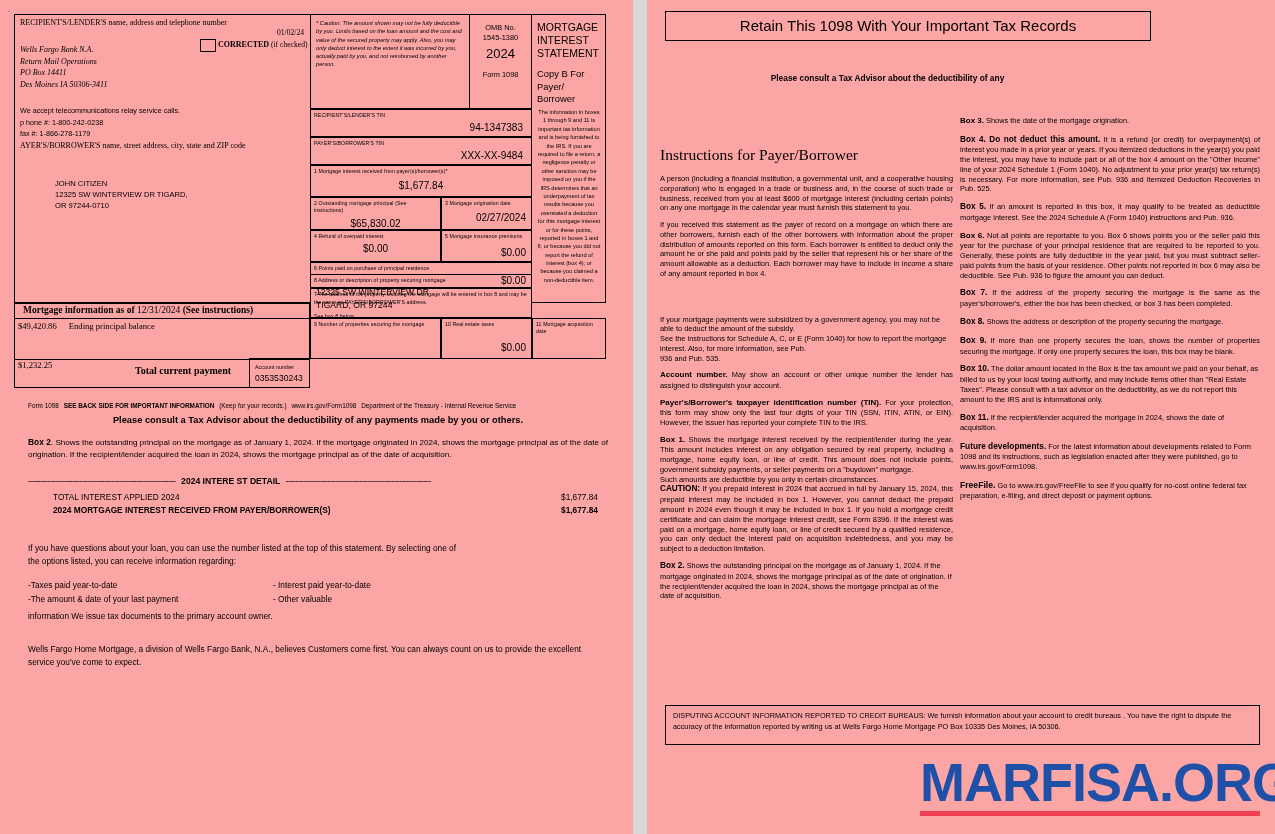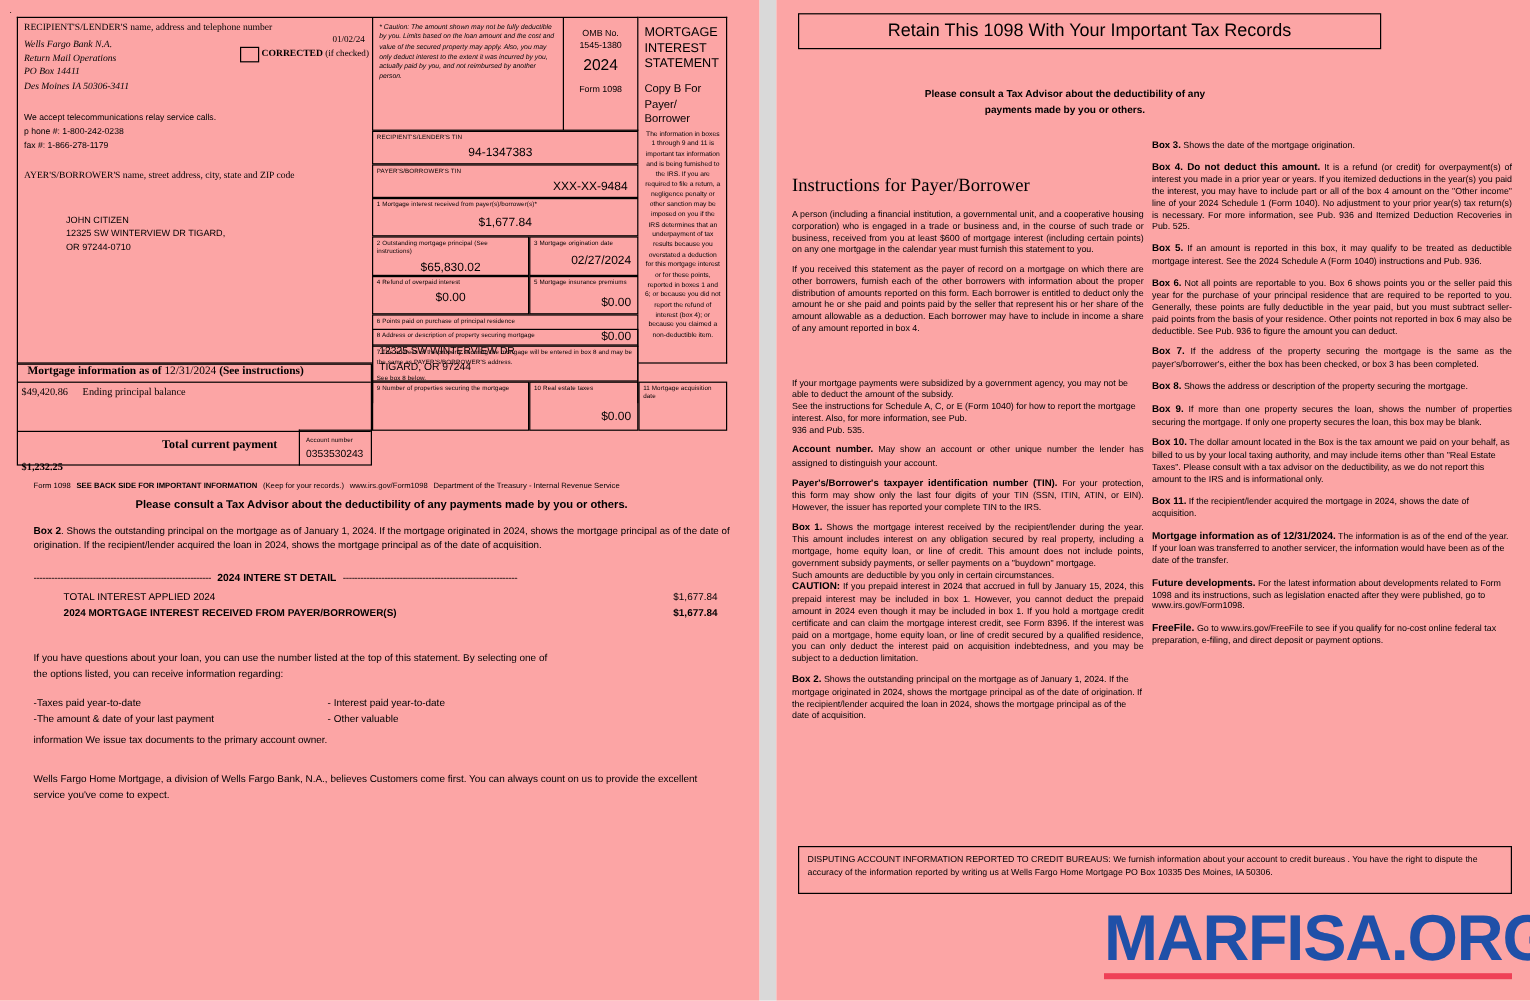--- a/index.html
+++ b/index.html
@@ -64,21 +64,21 @@
 
 <div class="page" id="left-page">
 
   <div style="position:absolute;left:8px;top:6px;font-size:7px;">.</div>
 
   <div id="form1098">
 
     <div class="box" id="f-recipient">
       <div style="position:absolute;left:5px;top:3px;right:4px;">
         <div class="serif" style="font-size:8px;">RECIPIENT'S/LENDER'S name, address and telephone number</div>
-        <div class="serif i" style="font-size:8px;margin-top:4px;line-height:1.45;">
+        <div class="serif i" style="font-size:8px;margin-top:17px;line-height:1.45;">
           <div>Wells Fargo Bank  N.A.</div>
           <div>Return Mail Operations</div>
           <div>PO Box 14411</div>
           <div>Des Moines IA 50306-3411</div>
         </div>
         <div style="font-size:7.2px;margin-top:15px;line-height:1.55;">
           <div>We accept telecommunications  relay service calls.</div>
           <div>p hone  #:  1-800-242-0238</div>
           <div>fax #:  1-866-278-1179</div>
         </div>
@@ -122,21 +122,21 @@
           <div>Copy B For</div>
           <div>Payer/</div>
           <div>Borrower</div>
         </div>
         <div class="ctr" style="font-size:5.6px;line-height:1.5;margin-top:3px;">The information in boxes 1 through 9 and 11 is important tax information and is being furnished to the IRS.  If you are required to file a return, a negligence penalty or other sanction may be imposed on you if the IRS determines that an underpayment of tax results because you overstated a deduction for this mortgage interest or for these points, reported in boxes 1 and 6; or because  you did not report the refund of interest (box 4); or because you claimed a non-deductible item.</div>
       </div>
     </div>
 
     <div class="box" id="f-rtin">
       <div class="lbl cellpad">RECIPIENT'S/LENDER'S  TIN</div>
-      <div class="val rt" style="padding-right:8px;margin-top:1px;text-align:center;">94-1347383</div>
+      <div class="val rt" style="padding-right:8px;margin-top:1px;">94-1347383</div>
     </div>
     <div class="box" id="f-ptin">
       <div class="lbl cellpad">PAYER'S/BORROWER'S  TIN</div>
       <div class="val rt" style="padding-right:8px;margin-top:1px;">XXX-XX-9484</div>
     </div>
 
     <div class="box" id="f-box1">
       <div class="lbl cellpad">1  Mortgage  interest  received  from  payer(s)/borrower(s)*</div>
       <div class="val" style="text-align:center;margin-top:3px;">$1,677.84</div>
     </div>
@@ -178,21 +178,21 @@
           <span class="b">Mortgage information as of</span>
           <span>12/31/2024</span>
           <span class="b">(See instructions)</span>
         </div>
       </div>
       <div class="serif" style="position:absolute;left:3px;top:17px;font-size:8.6px;">
         <span>$49,420.86</span>
         <span style="margin-left:10px;">Ending principal balance</span>
       </div>
       <div id="m-tot">
-        <div class="serif" style="position:absolute;left:3px;top:24px;font-size:8.6px;font-weight:bold;">$1,232.25</div>
+        <div class="serif" style="position:absolute;left:3px;top:0;font-size:8.6px;">$1,232.25</div>
         <div class="serif b" style="position:absolute;left:120px;top:5px;font-size:10px;">Total current payment</div>
       </div>
     </div>
 
     <div class="box" id="f-acct">
       <div class="lbl" style="padding:5px 0 0 5px;">Account  number</div>
       <div style="font-size:8.6px;padding:2px 0 0 5px;">0353530243</div>
     </div>
 
     <div class="box" id="f-box8">
@@ -265,21 +265,20 @@
 <div id="gutter"></div>
 
 <div class="page" id="right-page">
 
   <div style="position:absolute;left:18px;top:11px;width:486px;height:30px;border:1.5px solid #000;box-sizing:border-box;">
     <div class="ctr" style="font-size:15px;line-height:27px;">Retain This 1098 With Your Important Tax Records</div>
   </div>
 
   <div class="ctr b" style="position:absolute;left:18px;top:72px;width:595px;font-size:8.4px;line-height:1.55;">
     <div style="margin-left:-150px;">Please consult a Tax Advisor about the deductibility of any</div>
-    <div style="margin-left:-150px;">payments made by you or others.</div>
   </div>
 
   <div class="serif" style="position:absolute;left:13px;top:146px;font-size:15.5px;">Instructions for Payer/Borrower</div>
 
   <div style="position:absolute;left:13px;top:174px;width:293px;">
     <div class="para" style="margin-bottom:7px;">
       <span class="b"></span><span>A person (including a financial institution, a governmental unit,  and a cooperative housing corporation) who is engaged in a trade  or business and, in the course of such trade or business, received  from you at least $600 of mortgage interest (including certain  points) on any one mortgage in the calendar year must furnish  this statement to you.</span>
     </div>
     <div class="para" style="margin-bottom:7px;">
       <span class="b"></span><span>If you received this statement as the payer of record on a mortgage  on which there are other borrowers, furnish each of the other  borrowers with information about the proper distribution of  amounts reported on this form. Each borrower is entitled to  deduct only the amount he or she paid and points paid by the  seller that represent his or her share of the amount allowable as a deduction. Each borrower may have to include in income a share  of any amount reported in box 4.</span>
@@ -333,23 +332,20 @@
       <span class="b" style="font-size:8.2px;">Box 8.</span><span> Shows the address or description of the property securing the mortgage.</span>
     </div>
     <div class="para" style="margin-bottom:8px;">
       <span class="b" style="font-size:8.2px;">Box  9.</span><span> If more than one property secures the loan, shows the number of properties securing the mortgage. If only one property secures the loan, this box may be blank.</span>
     </div>
     <div class="para-l" style="margin-bottom:8px;">
       <span class="b" style="font-size:8.2px;">Box 10.</span><span> The dollar amount located in the Box is the tax amount we paid on  your behalf, as billed to us by your local taxing authority, and may include items other than "Real Estate Taxes". Please consult with a tax advisor on the deductibility, as we do not report this amount to the IRS and is informational only.</span>
     </div>
     <div class="para-l" style="margin-bottom:8px;">
       <span class="b" style="font-size:8.2px;">Box 11.</span><span> If the recipient/lender acquired the mortgage in 2024, shows the date of acquisition.</span>
-    </div>
-    <div class="para-l" style="margin-bottom:8px;">
-      <span class="b" style="font-size:8.3px;">Mortgage information as of 12/31/2024.</span><span> The information is as of the end of the year. If your loan was transferred to another servicer, the information would have been as of the date of the transfer.</span>
     </div>
     <div class="para-l" style="margin-bottom:8px;">
       <span class="b" style="font-size:8.3px;">Future developments.</span><span> For the latest information about developments  related to Form 1098 and its instructions, such as legislation enacted after  they were published, go to www.irs.gov/Form1098.</span>
     </div>
     <div class="para-l">
       <span class="b" style="font-size:8.6px;">FreeFile.</span><span> Go to www.irs.gov/FreeFile to see if you qualify for no-cost online federal tax preparation, e-filing, and direct deposit or payment options.</span>
     </div>
   </div>
 
   <div style="position:absolute;left:18px;top:705px;width:595px;height:40px;border:1px solid #000;box-sizing:border-box;">

